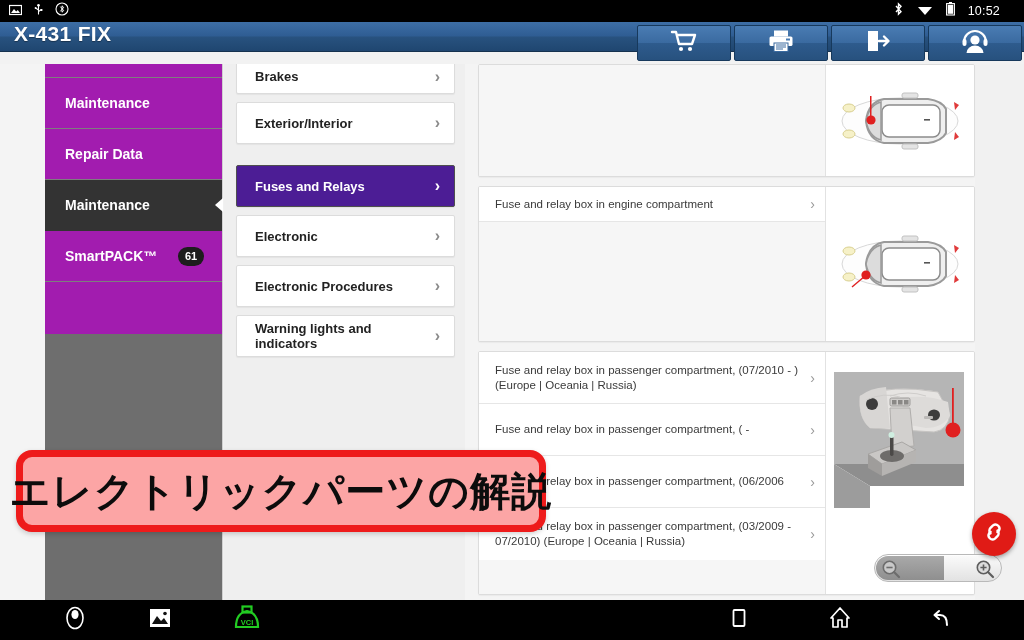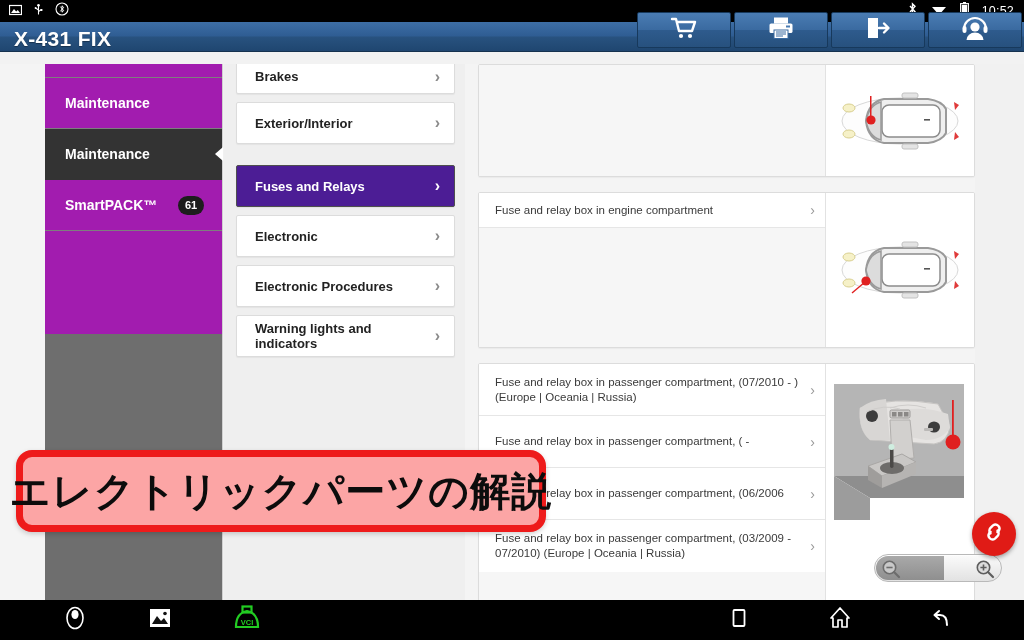--- a/index.html
+++ b/index.html
@@ -10,30 +10,30 @@
     background: #ffffff;
   }
   #app { position: relative; width: 1024px; height: 640px; background: #f2f2f2; }
 
   
   .statusbar {
     position: absolute; top: 0; left: 0; width: 1024px; height: 22px;
     background: #000; color: #fff; display: flex; align-items: center;
   }
   .sb-left { display: flex; align-items: center; gap: 10px; padding-left: 9px; }
-  .sb-right { margin-left: auto; display: flex; align-items: center; gap: 13px; padding-right: 10px; }
+  .sb-right { margin-left: auto; display: flex; align-items: center; gap: 13px; padding-right: 24px; }
   .sb-time { font-size: 12.5px; color: #fff; letter-spacing: .2px; }
   .sb-ico { display: block; }
 
   
   .header {
     position: absolute; top: 22px; left: 0; width: 1024px; height: 30px;
     background: linear-gradient(to bottom, #3d6ea5 0%, #2f5d93 48%, #28527f 52%, #1f4670 100%);
     border-bottom: 1px solid #16324f;
-    display: flex; align-items: flex-end;
+    display: flex; align-items: flex-start;
   }
   .brand {
     color: #fff; font-size: 21px; font-weight: bold; padding-left: 14px;
     letter-spacing: .3px; text-shadow: 0 1px 1px rgba(0,0,0,.35);
   }
   .hdr-btns { margin-left: auto; display: flex; height: 42px; align-items: center; padding-right: 2px; }
   .hdr-btn {
     width: 94px; height: 36px; margin-left: 3px;
     background: linear-gradient(to bottom, #4a7cb3 0%, #3a6aa0 50%, #2e5b8d 51%, #27517e 100%);
     border: 1px solid #17395c;
@@ -106,21 +106,21 @@
   
   .main {
     position: absolute; left: 465px; top: 0; right: 0; height: 554px;
     background: #f4f4f4; overflow: hidden;
   }
   .main-inner { position: absolute; left: 13px; top: 0; width: 497px; }
   .rightpad { position: absolute; left: 510px; top: 0; right: 0; height: 554px; background: #f1f1f1; }
 
   .rescard {
     background: #ffffff; border: 1px solid #dcdcdc; border-radius: 2px;
-    margin-bottom: 15px; display: flex; overflow: hidden;
+    margin-bottom: 9px; display: flex; overflow: hidden;
     box-shadow: 0 1px 1px rgba(0,0,0,.04);
   }
   .rescard-left { flex: 1 1 auto; min-width: 0; background: #f6f6f6; }
   .rescard-right {
     width: 149px; flex: 0 0 149px; border-left: 1px solid #e2e2e2;
     background: #ffffff; display: flex; align-items: center; justify-content: center;
   }
   .res-row {
     background: #ffffff;
     border-bottom: 1px solid #e6e6e6;
@@ -283,20 +283,23 @@
     <div class="left-gutter"></div>
 
     <div class="sidebar">
       <div class="sidebar-fill"></div>
       <div class="side-item top-cut"></div>
 
       <div class="side-item">
         <span>Maintenance</span>
       </div>
 
+      <div class="side-item">
+        <span>Repair Data</span>
+      </div>
 
       <div class="side-item active">
         <span>Maintenance</span>
         <span class="side-chevron"></span>
       </div>
 
       <div class="side-item">
         <span>SmartPACK™</span>
         <span class="side-badge">61</span>
       </div>

